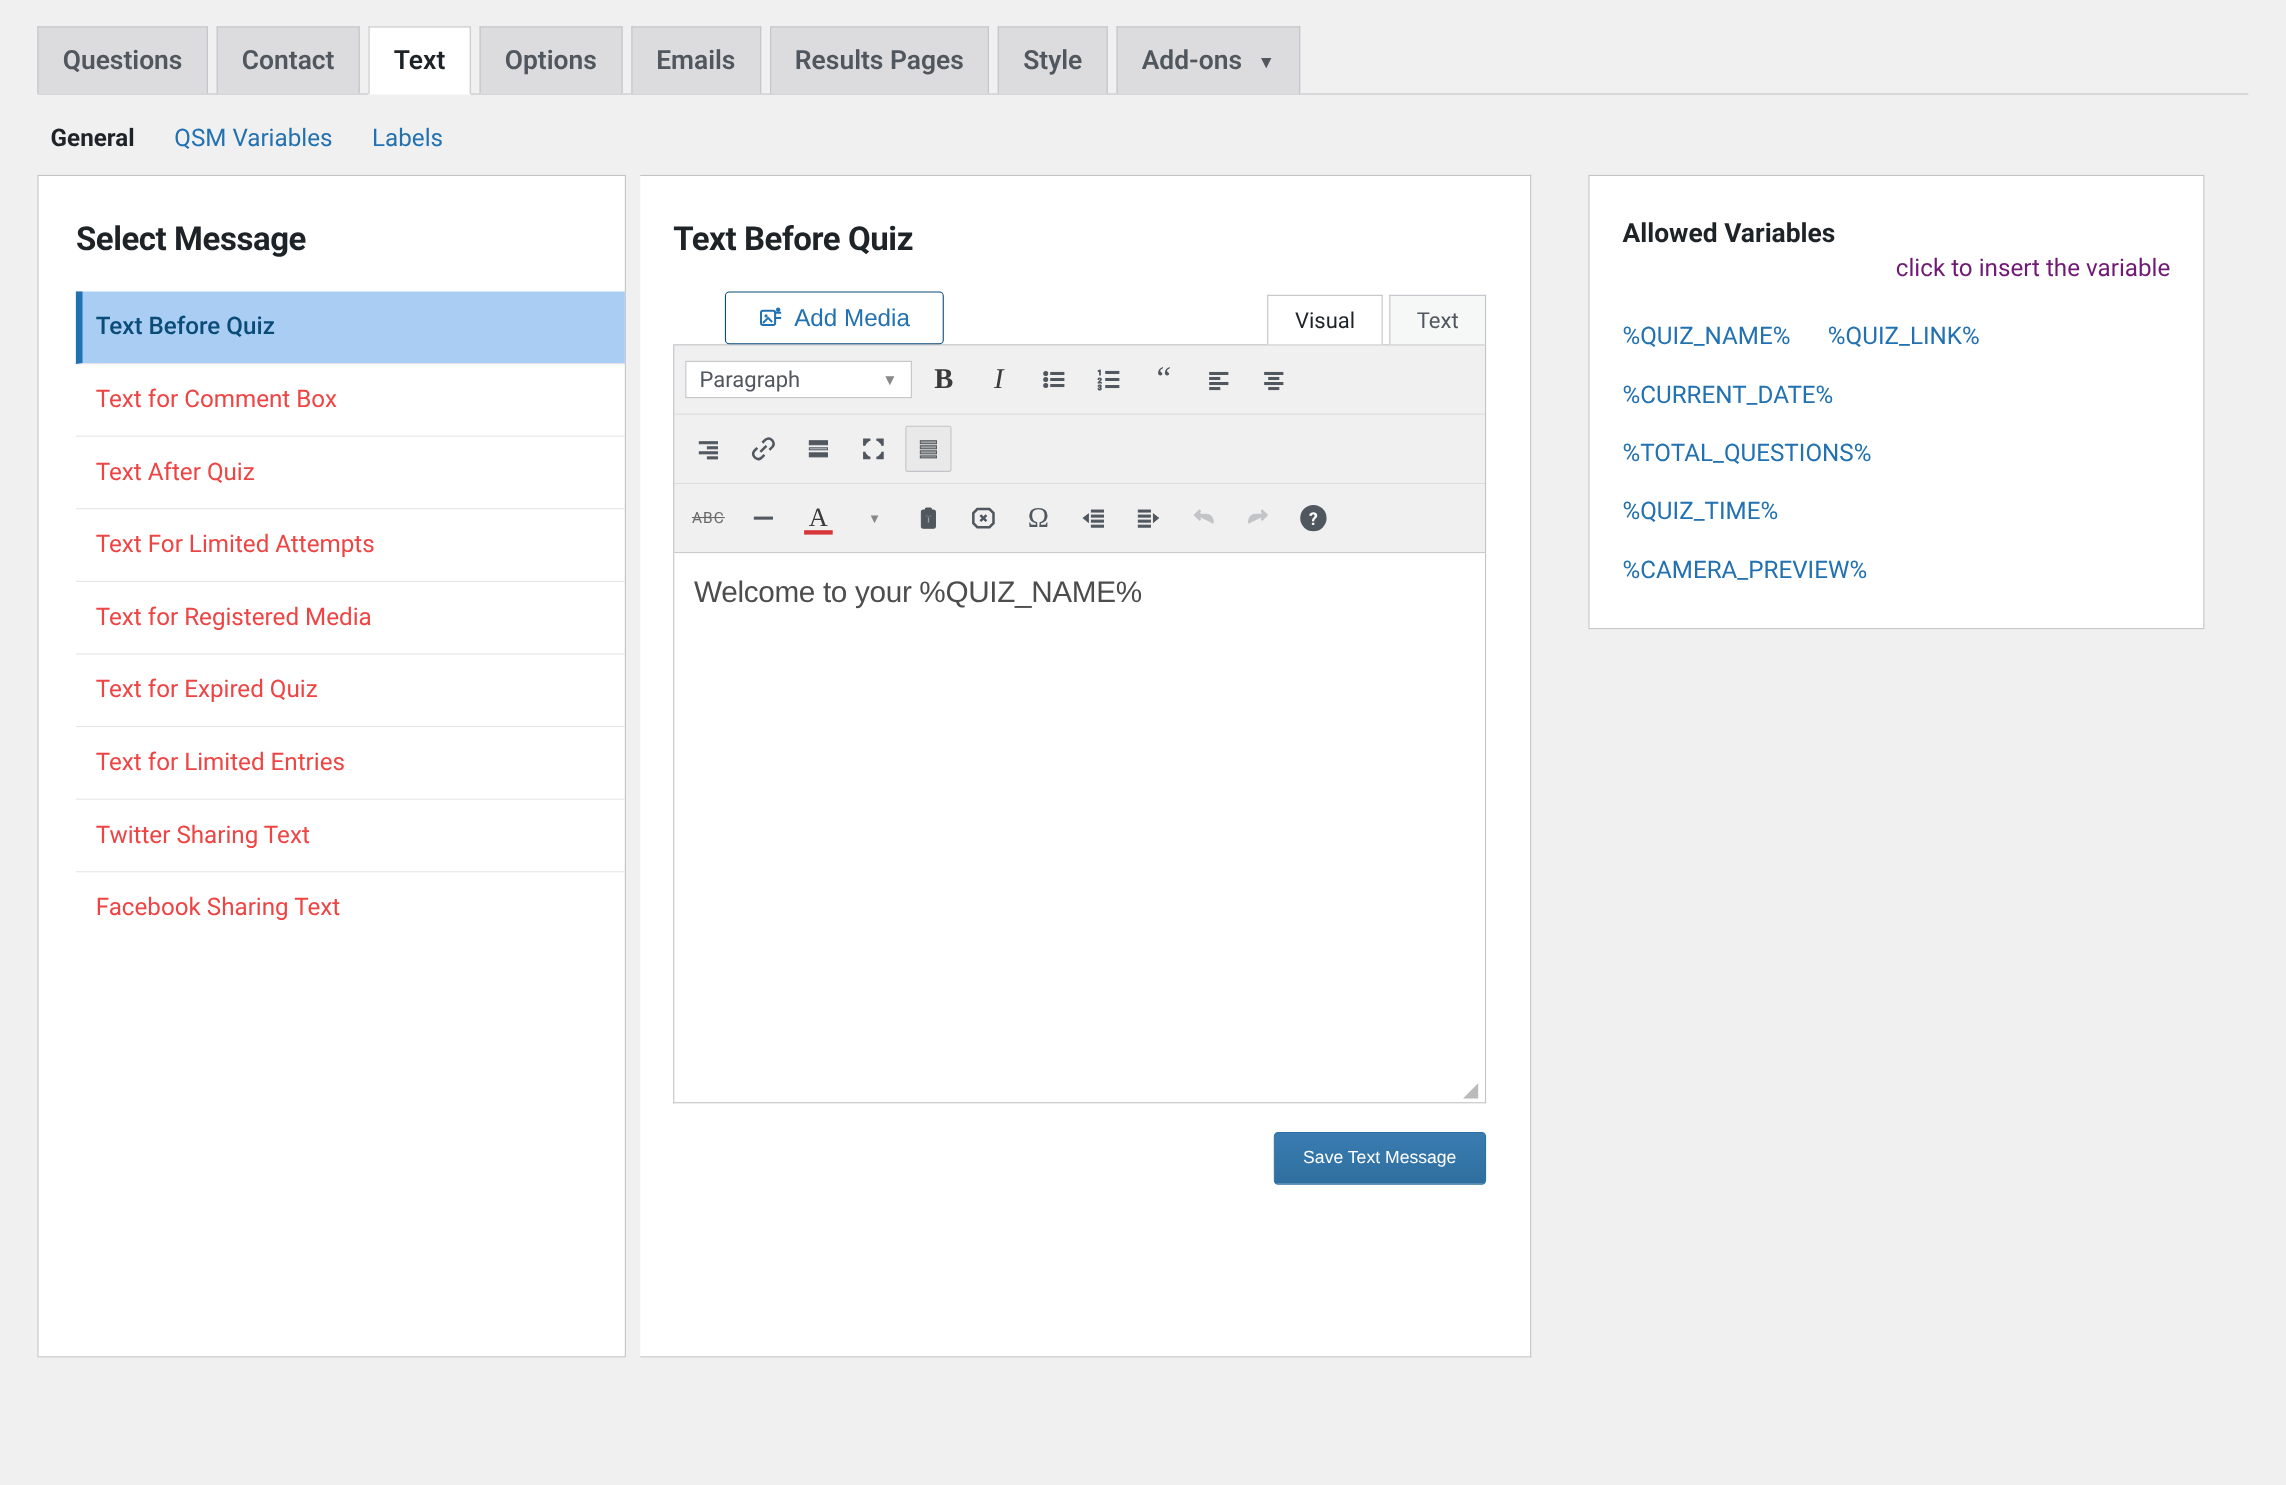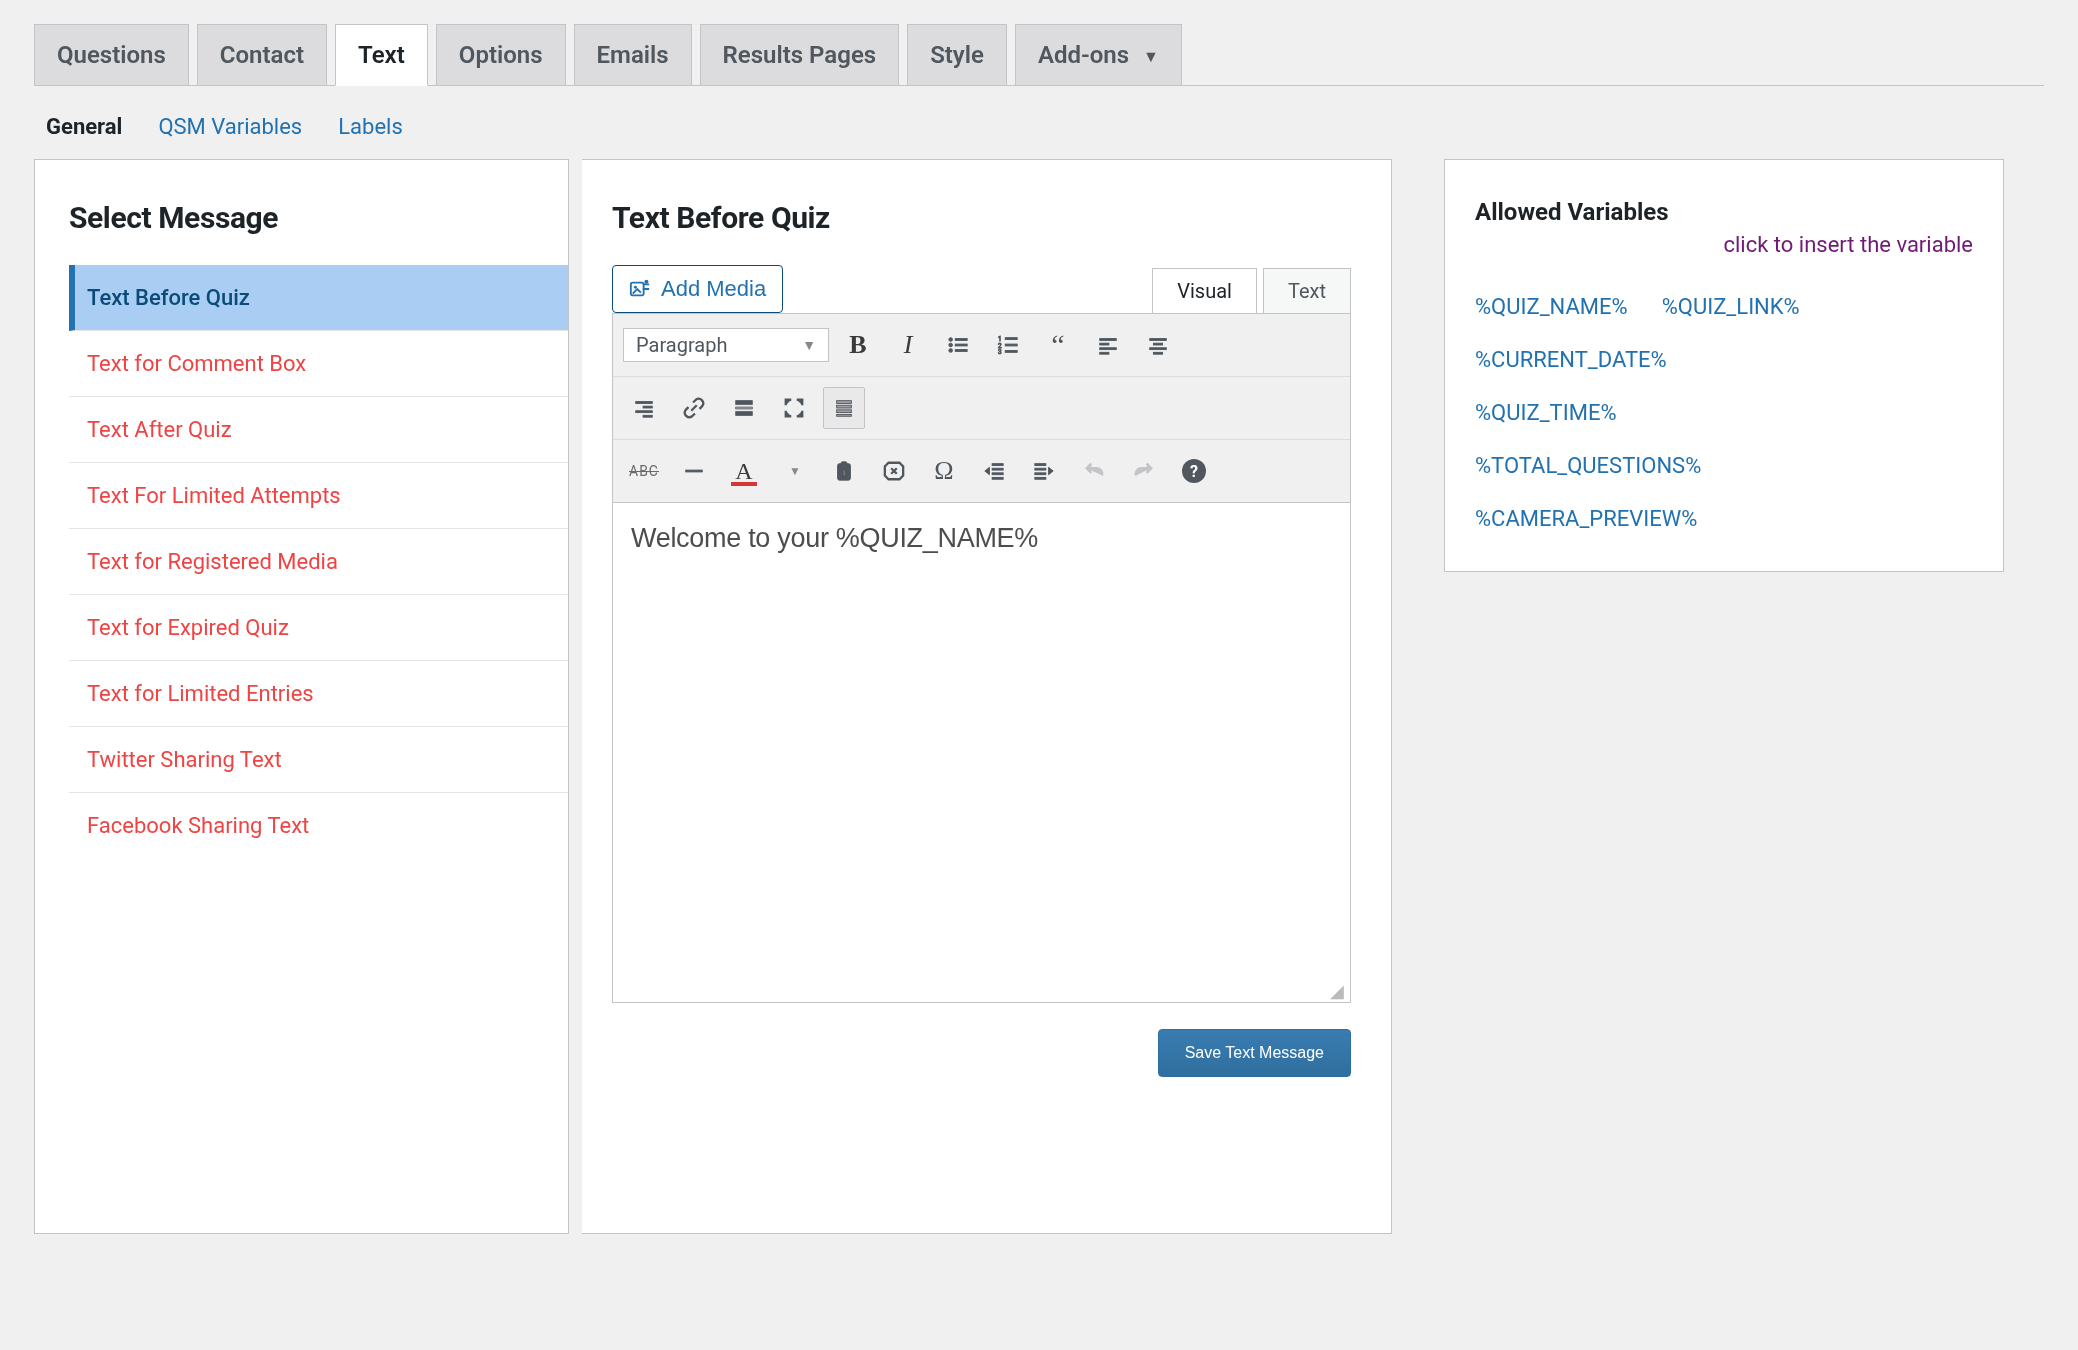--- a/index.html
+++ b/index.html
@@ -130,24 +130,25 @@
     margin-top:24px;
   }
   .add-media {
     display:inline-flex;
     align-items:center;
     gap:10px;
     border:1.5px solid #0a4b78;
     color:#2271b1;
     font-weight:500;
     font-size:22px;
-    padding:10px 16px;
+    padding:10px 30px;
     border-radius:4px;
     background:#fff;
     cursor:pointer;
+    margin-left:47px;
   }
   .add-media .icon {
     display:inline-block;
     width:22px; height:22px;
   }
   .editor-modes {
     display:flex;
   }
   .mode-tab {
     border:1px solid #c3c4c7;
@@ -502,20 +503,20 @@
       </div>
     </div>
 
     <div class="panel panel-right">
       <h2>Allowed Variables</h2>
       <div class="subtitle">click to insert the variable</div>
       <div class="var-list">
         <span class="var-item">%QUIZ_NAME%</span>
         <span class="var-item">%QUIZ_LINK%</span>
         <span class="var-item" style="width:100%">%CURRENT_DATE%</span>
+        <span class="var-item" style="width:100%">%TOTAL_QUESTIONS%</span>
         <span class="var-item" style="width:100%">%QUIZ_TIME%</span>
-        <span class="var-item" style="width:100%">%TOTAL_QUESTIONS%</span>
         <span class="var-item" style="width:100%">%CAMERA_PREVIEW%</span>
       </div>
     </div>
 
   </div>
 </div>
 
 </body></html>

